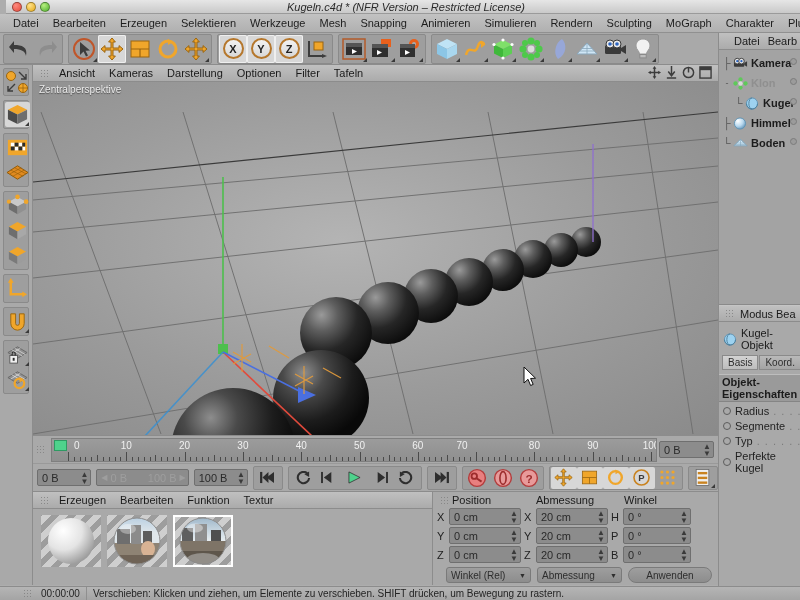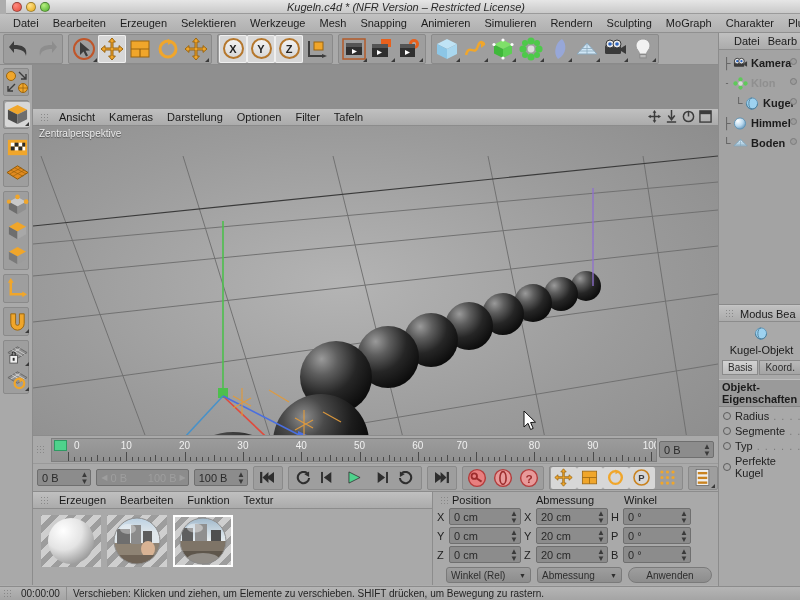--- a/index.html
+++ b/index.html
@@ -66,21 +66,21 @@
   }
   .lgroup { background:#9e9e9e; border:1px solid #8a8a8a; border-radius:2px;
             margin:0 3px 4px 3px; padding:1px; }
   .lbtn { width:25px; height:25px; margin:0 auto; position:relative; display:flex;
           align-items:center; justify-content:center; border-radius:2px; }
   .lbtn.sel { background:#d7d7d7; }
 
   
   .viewwrap { position:absolute; left:33px; top:65px; width:685px; height:370px; background:#8f8f8f; }
   .viewmenu { height:17px; background:linear-gradient(#c0c0c0,#ababab); border-bottom:1px solid #8c8c8c;
-              display:flex; align-items:center; padding-left:4px; position:relative;margin-top:44px; }
+              display:flex; align-items:center; padding-left:4px; position:relative; }
   .viewmenu .vi { padding:0 7px; font-size:11px; height:16px; line-height:16px; }
   .vnav { position:absolute; right:6px; top:1px; display:flex; gap:4px; align-items:center; }
   .vnav span { width:13px; height:14px; display:block; }
   .viewport { position:relative; width:685px; height:353px; overflow:hidden;
               background: radial-gradient(ellipse at 45% 45%, #b4b4b4 0%, #9b9b9b 55%, #8a8a8a 100%); }
   .vplabel { position:absolute; left:6px; top:2px; font-size:10px; color:#e9e9e9;
              text-shadow:0 1px 1px rgba(0,0,0,.5); }
 
   
   .timebar { position:absolute; left:33px; top:435px; width:685px; height:28px;
@@ -147,35 +147,35 @@
              padding-top:3px; }
   .onode { display:flex; align-items:center; height:20px; font-size:11px; padding-left:2px; position:relative; }
   .onode .nm { margin-left:3px; font-weight:bold; color:#1c1c1c; }
   .onode.dim .nm { color:#8f8f8f; }
   .oicon { width:15px; height:13px; position:relative; }
   .dots { position:absolute; right:3px; top:5px; display:flex; gap:2px; }
   .dot { width:7px; height:7px; border-radius:50%; background:#9b9b9b; border:1px solid #7c7c7c; }
   .attrhead { height:17px; background:linear-gradient(#c0c0c0,#ababab); border-bottom:1px solid #8c8c8c;
               border-top:1px solid #c5c5c5; display:flex; align-items:center; padding-left:3px; gap:3px; }
   .attrbody { padding:3px 0 0 0; }
-  .attrtitle { display:flex; align-items:center; gap:4px; font-size:11px; padding:2px 0 4px 4px;flex-direction:column; }
+  .attrtitle { display:flex; align-items:center; gap:4px; font-size:11px; padding:2px 0 4px 4px; }
   .tabrow { display:flex; gap:1px; padding-left:3px; }
   .tabx { background:linear-gradient(#b9b9b9,#a4a4a4); border:1px solid #8a8a8a; font-size:10px;
           padding:1px 5px; color:#2d2d2d; }
   .tabx.active { background:linear-gradient(#d2d2d2,#bdbdbd); }
   .secthead { background:#9a9a9a; border-top:1px solid #bdbdbd; border-bottom:1px solid #858585;
               font-size:11px; font-weight:bold; padding:1px 3px; margin-top:4px; color:#1b1b1b; }
   .prow { display:flex; align-items:center; gap:4px; font-size:11px; padding:3px 0 0 4px; color:#1f1f1f; }
   .ring { width:8px; height:8px; border-radius:50%; border:1px solid #5d5d5d; background:#a9a9a9; flex:0 0 auto; }
   .dotted { flex:1; overflow:hidden; white-space:nowrap; color:#7c7c7c; letter-spacing:1px; }
 
   
   .statusbar { position:absolute; left:0; top:586px; width:800px; height:14px;
                background:linear-gradient(#b5b5b5,#a4a4a4); border-top:1px solid #8c8c8c;
-               display:flex; align-items:center; font-size:10px; color:#242424; }
+               display:flex; align-items:center; font-size:10px; color:#242424;padding-left:20px; }
   .statusbar .cell { padding:0 6px; height:14px; line-height:14px; border-right:1px solid #8f8f8f; }
   .statusbar .cell:last-child { border-right:none; }
   .grip { width:9px; height:9px; margin:0 3px;
           background-image: radial-gradient(#7e7e7e 40%, transparent 41%);
           background-size:3px 3px; opacity:.8; }
 
   
   .brand { position:absolute; left:2px; top:505px; width:28px; height:78px;
            display:flex; flex-direction:column; align-items:center; justify-content:flex-end; }
   .brand .mx { font-size:7px; font-weight:bold; color:#e07b1c; letter-spacing:0; }

